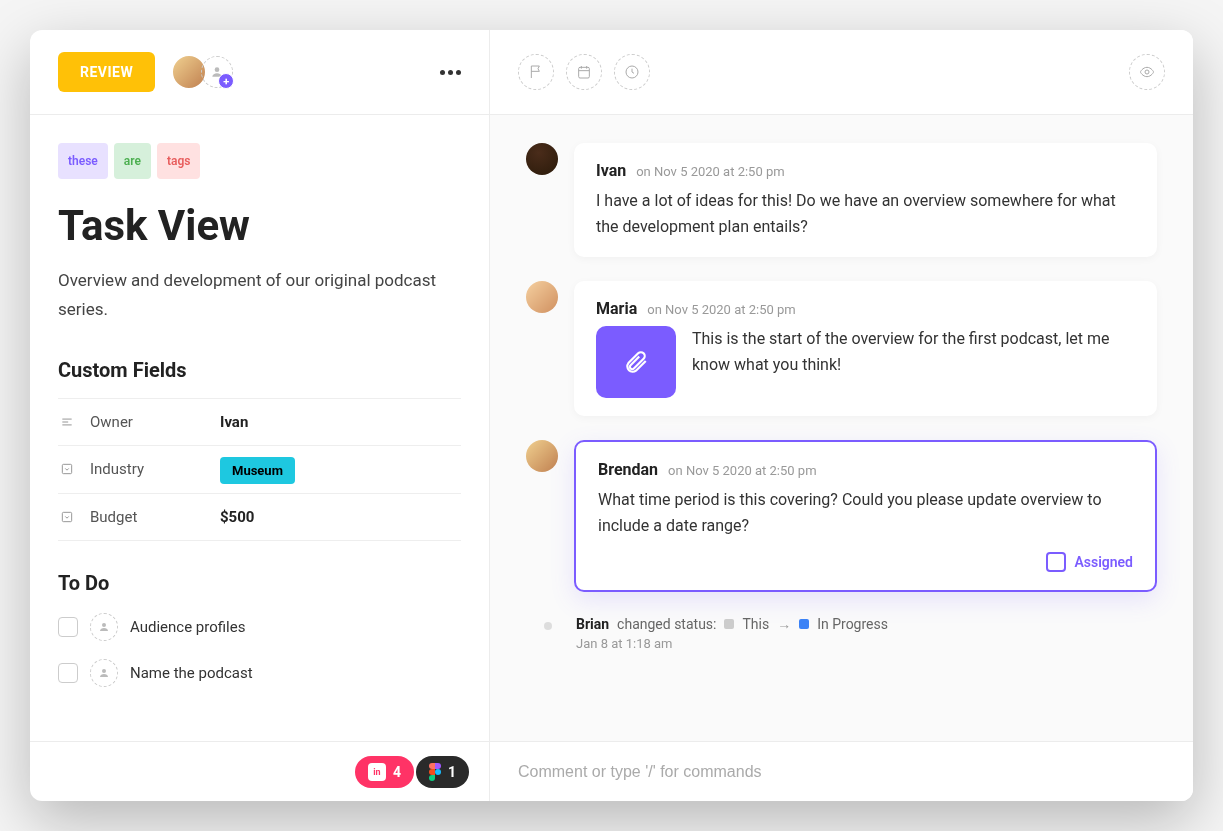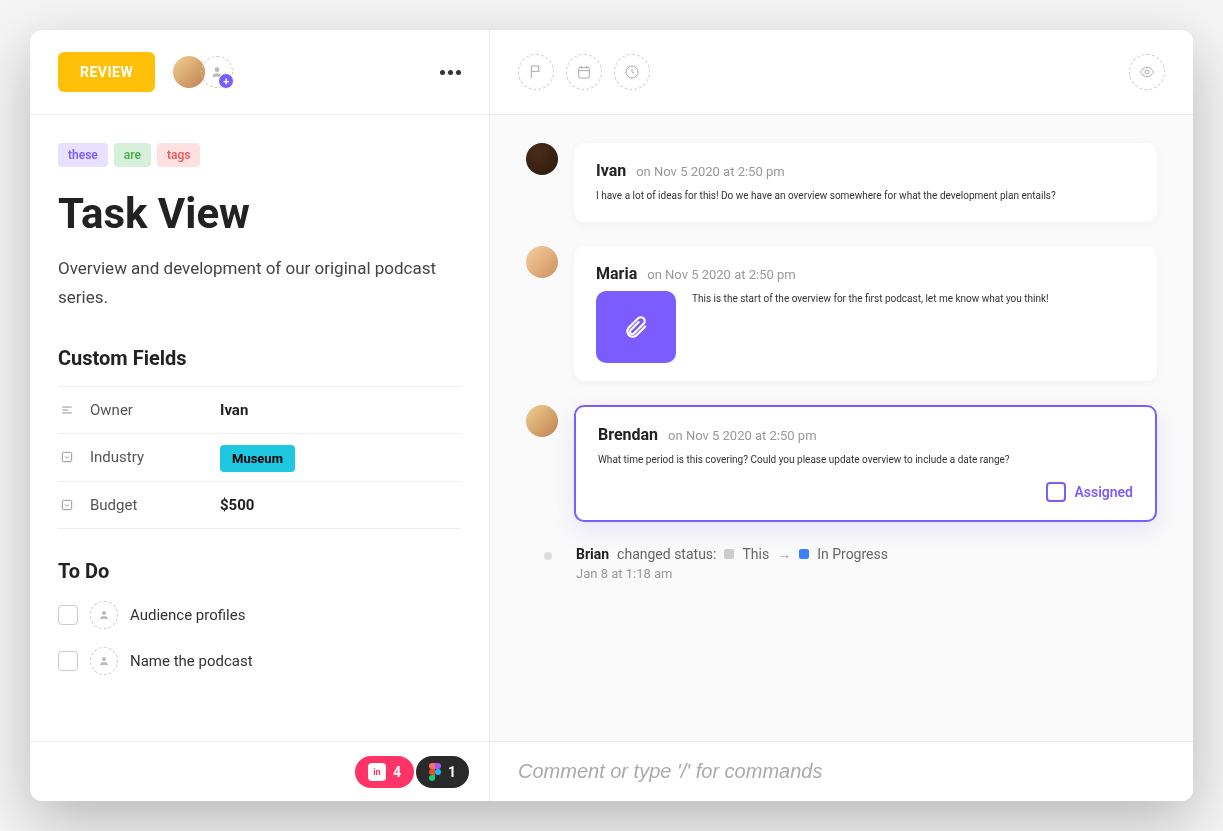--- a/index.html
+++ b/index.html
@@ -78,21 +78,21 @@
 
 .left-content {
   flex: 1;
   padding: 28px;
   overflow: auto;
 }
 .tags { display: flex; gap: 6px; margin-bottom: 22px; }
 .tag {
   font-size: 12px;
   font-weight: 600;
-  padding: 5px 10px;
+  padding: 11px 10px;
   border-radius: 4px;
 }
 .tag.purple { background: #e8e1ff; color: #7b5cff; }
 .tag.green { background: #d6f0db; color: #4caf50; }
 .tag.pink { background: #ffe1e1; color: #e85d5d; }
 
 .page-title {
   font-size: 42px;
   font-weight: 700;
   color: #222;
@@ -238,21 +238,21 @@
 .comment.highlighted .comment-body {
   border: 2px solid #7b5cff;
   box-shadow: 0 8px 24px rgba(123,92,255,0.15);
 }
 .comment-header {
   display: flex; align-items: baseline; gap: 10px;
   margin-bottom: 8px;
 }
 .comment-author { font-weight: 700; font-size: 16px; color: #222; }
 .comment-time { font-size: 13px; color: #999; }
-.comment-text { font-size: 10px; line-height: 1.6; color: #333; }
+.comment-text { font-size: 16px; line-height: 1.6; color: #333; }
 .comment-with-attach { display: flex; gap: 16px; align-items: flex-start; }
 .attachment {
   width: 80px; height: 72px;
   background: #7b5cff;
   border-radius: 10px;
   display: flex; align-items: center; justify-content: center;
   flex-shrink: 0;
 }
 .attachment svg { width: 26px; height: 26px; fill: none; stroke: #fff; stroke-width: 2; }
 .assigned-row { display: flex; justify-content: flex-end; align-items: center; gap: 8px; margin-top: 14px; }
@@ -291,24 +291,23 @@
   height: 60px;
   border-top: 1px solid #ececec;
   display: flex;
   align-items: center;
   padding: 0 28px;
   background: #fff;
 }
 .comment-input input {
   border: none;
   outline: none;
-  font-size: 20px;
+  font-size: 16px;
   color: #333;
   width: 100%;
-  font-style: italic;
 }
 .comment-input input::placeholder { color: #aaa; }
 </style>
 </head>
 <body>
 
 <div class="window">
 
   <div class="left-pane">
 

